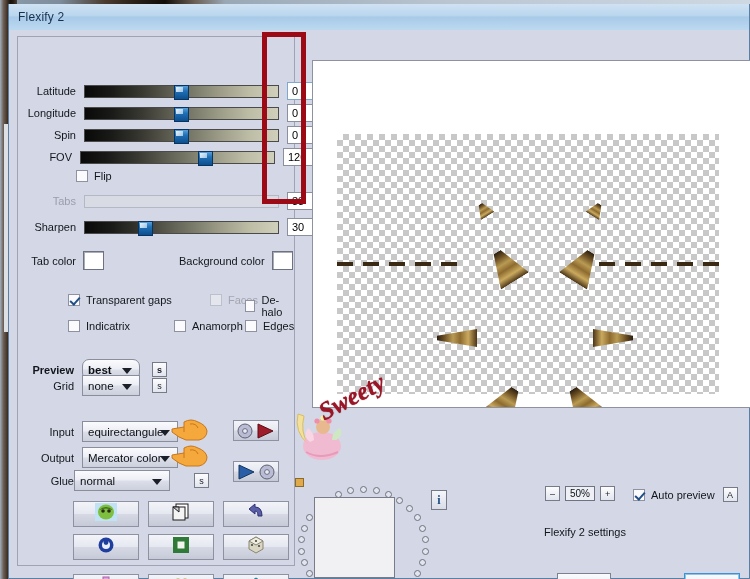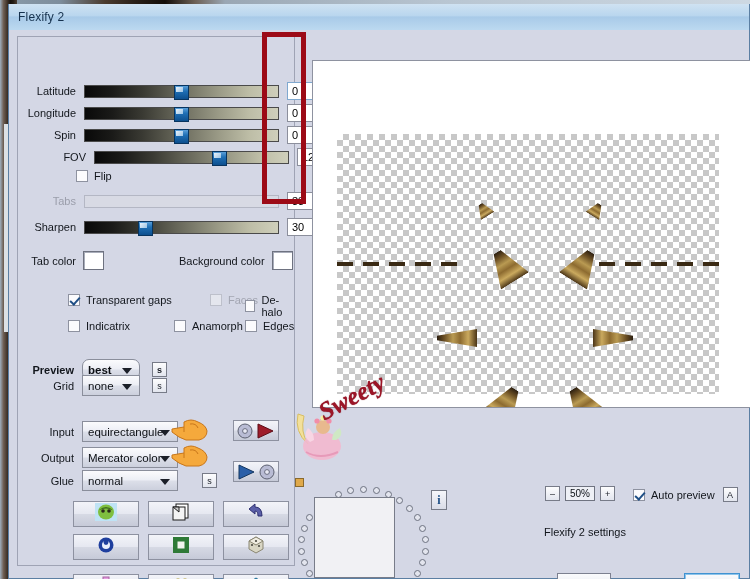--- a/index.html
+++ b/index.html
@@ -170,21 +170,21 @@
               </div>
               <div class="numbox" style="margin-left: 8px;">0</div>
             </div>
             <div class="row" style="left: 8px; top: 89px;">
               <span class="lbl" style="width: 50px;">Spin</span>
               <div class="slider" style="width: 195px; margin-left: 8px;">
                 <div class="thumb" style="left: 89px;"></div>
               </div>
               <div class="numbox" style="margin-left: 8px;">0</div>
             </div>
-            <div class="row" style="left: 18px; top: 111px; align-items: center;">
+            <div class="row" style="left: 4px; top: 111px; align-items: center;">
               <span class="lbl" style="width: 50px;">FOV</span>
               <div class="slider" style="width: 195px; margin-left: 8px;">
                 <div class="thumb" style="left: 117px;"></div>
               </div>
               <div class="numbox" style="margin-left: 8px;">120</div>
             </div>
             <div class="row" style="left: 8px; top: 155px;">
               <span class="lbl dis" style="width: 50px;">Tabs</span>
               <div class="slider dis" style="width: 195px; margin-left: 8px;"></div>
               <div class="numbox" style="margin-left: 8px;">33</div>
@@ -268,21 +268,21 @@
             </div>
             <div class="row" style="left: 8px; top: 410px;">
               <span class="lbl" style="width: 48px;">Output</span>
               <div class="dd" style="width: 96px; margin-left: 8px;">
                 <span class="val" style="max-width: 78px;">Mercator color</span>
                 <span class="arw"></span>
               </div>
             </div>
             <div class="row" style="left: 8px; top: 433px;">
               <span class="lbl" style="width: 48px;">Glue</span>
-              <div class="dd" style="width: 96px; margin-left: 8px;">
+              <div class="dd" style="width: 96px; ">
                 <span class="val" style="max-width: 78px;">normal</span>
                 <span class="arw"></span>
               </div>
               <span class="minibtn" style="margin-left: 24px;">s</span>
             </div>
           </div>
 
         <svg class="hand" style="position:absolute;left:153px;top:379px;width:40px;height:26px;" viewBox="0 0 40 26">
           <path d="M1 13 L13 11 L13 6 Q20 2 27 6 Q35 9 36 15 Q36 22 28 24 L15 24 Q8 22 1 16 Z" fill="#f5a93c" stroke="#c8761a" stroke-width="1"></path>
           <path d="M13 11 L13 16" stroke="#c8761a" stroke-width="1" fill="none"></path>

